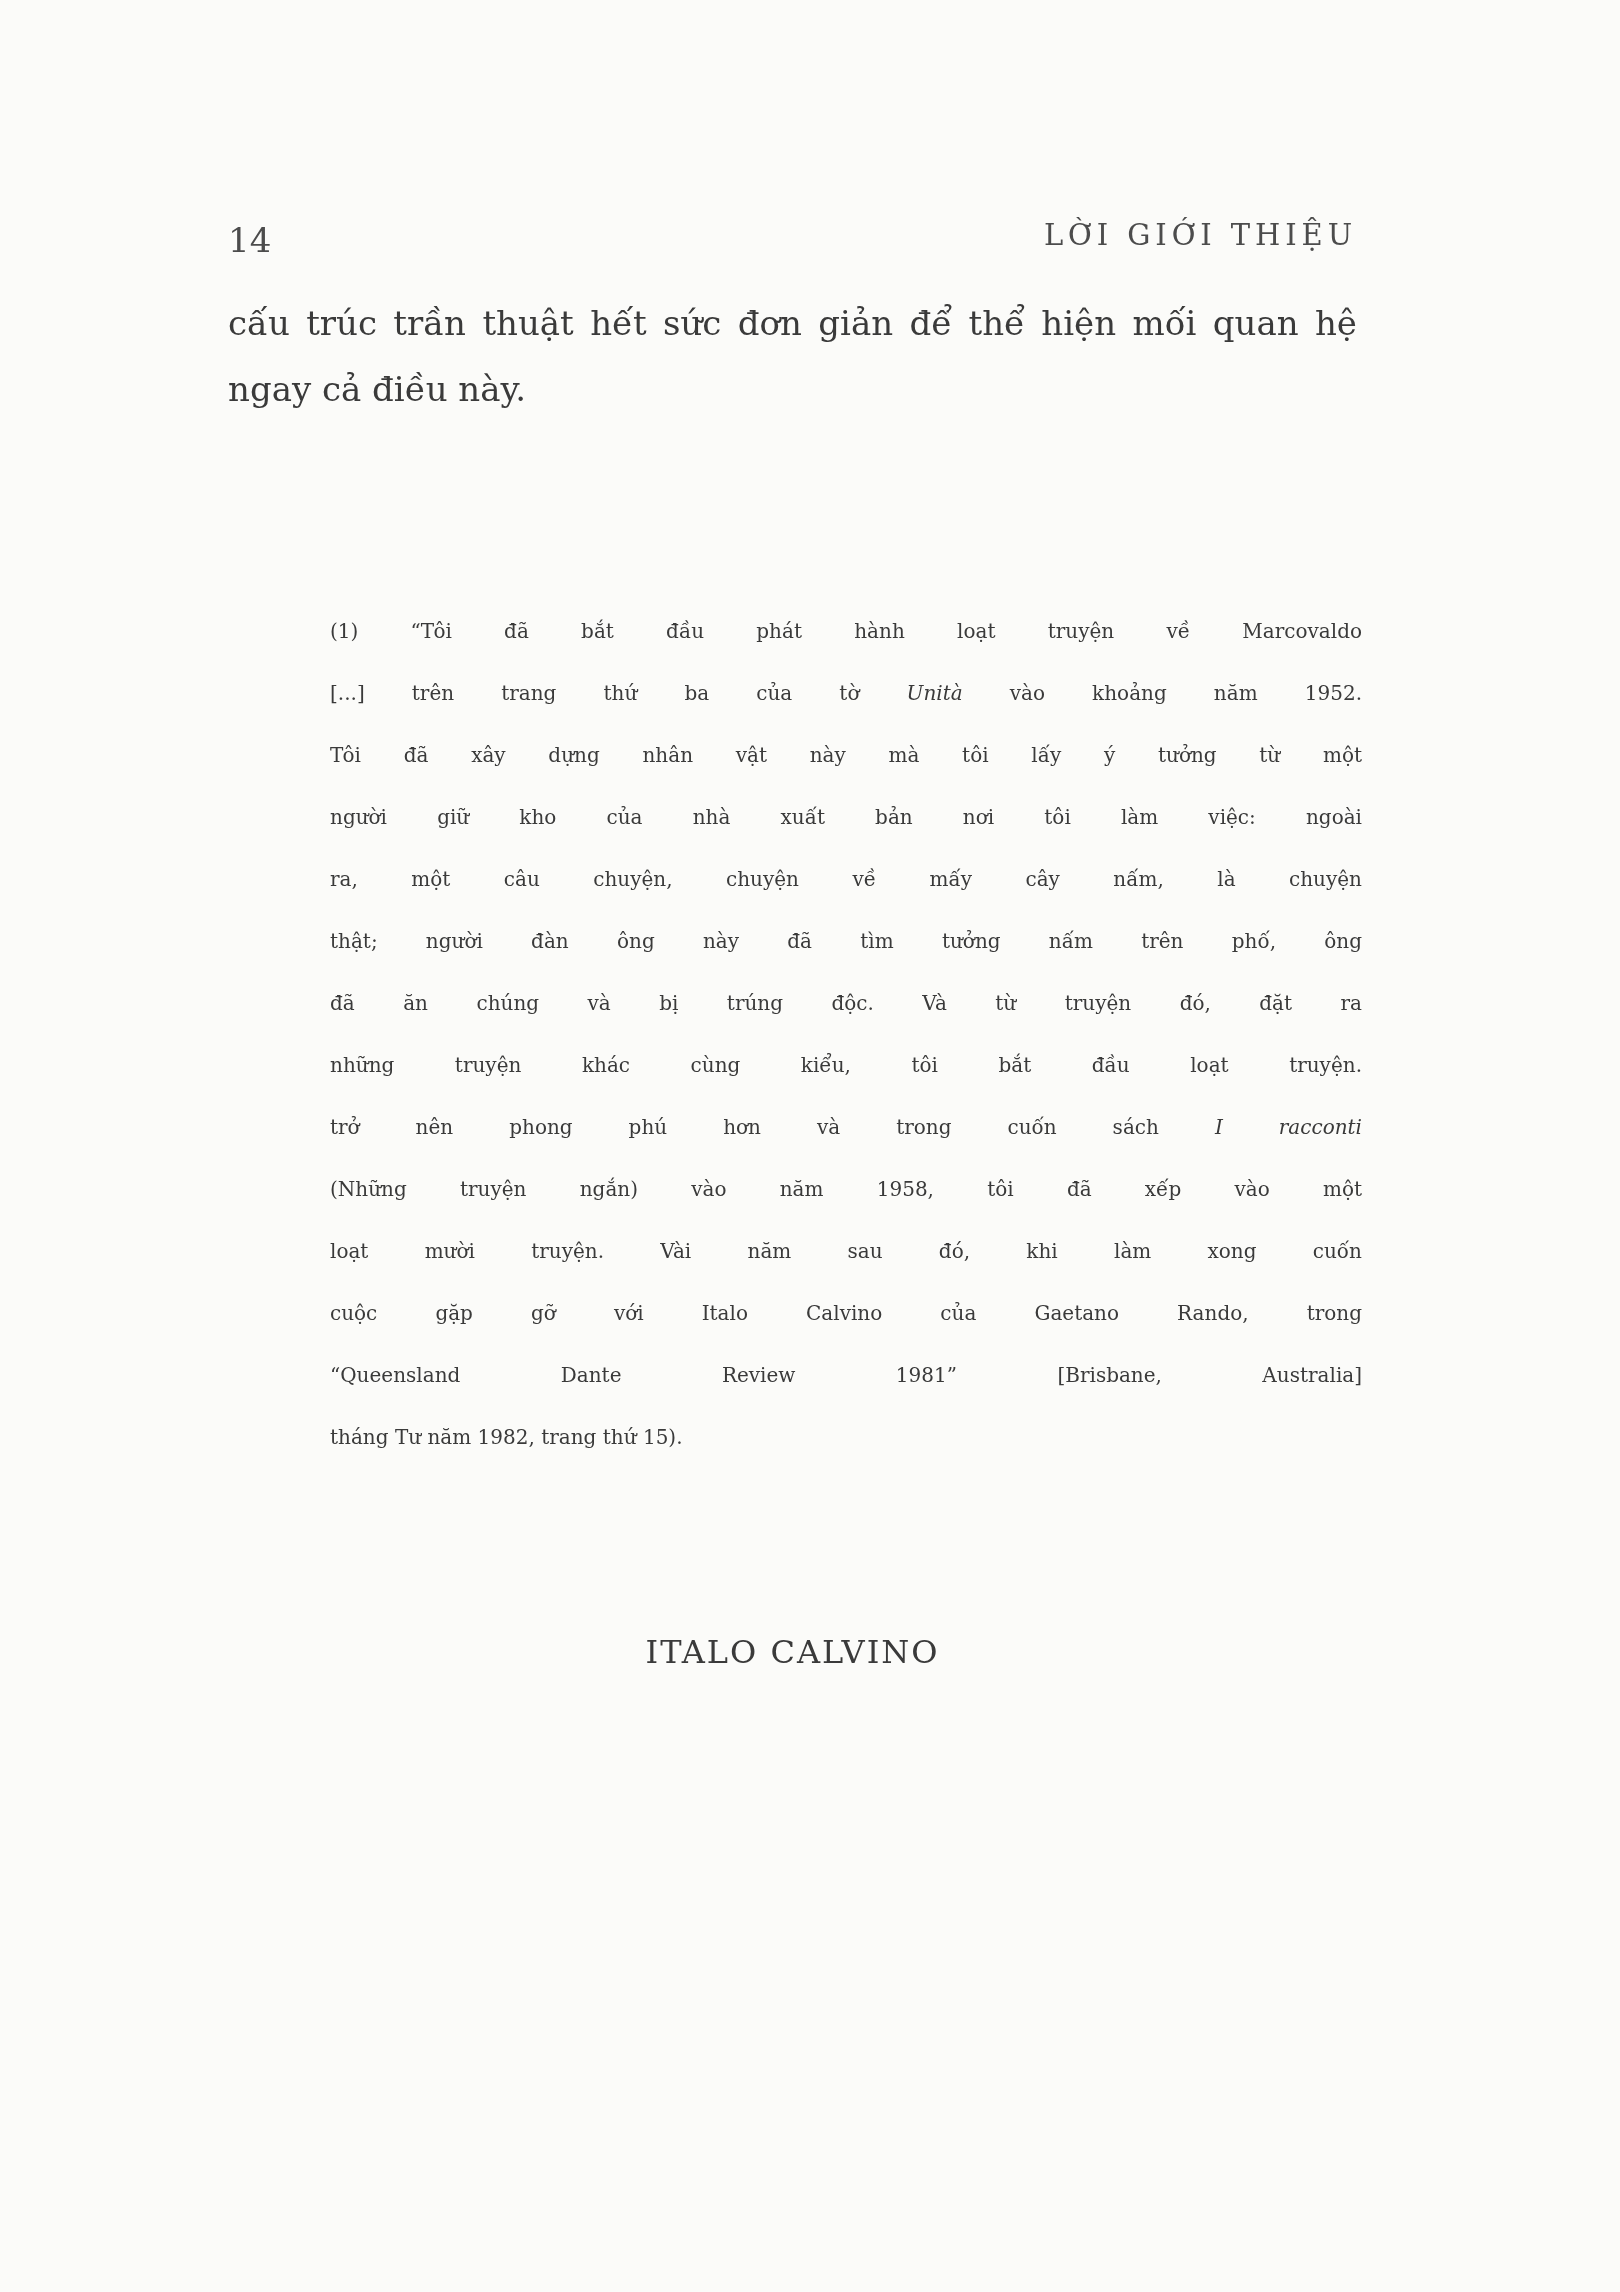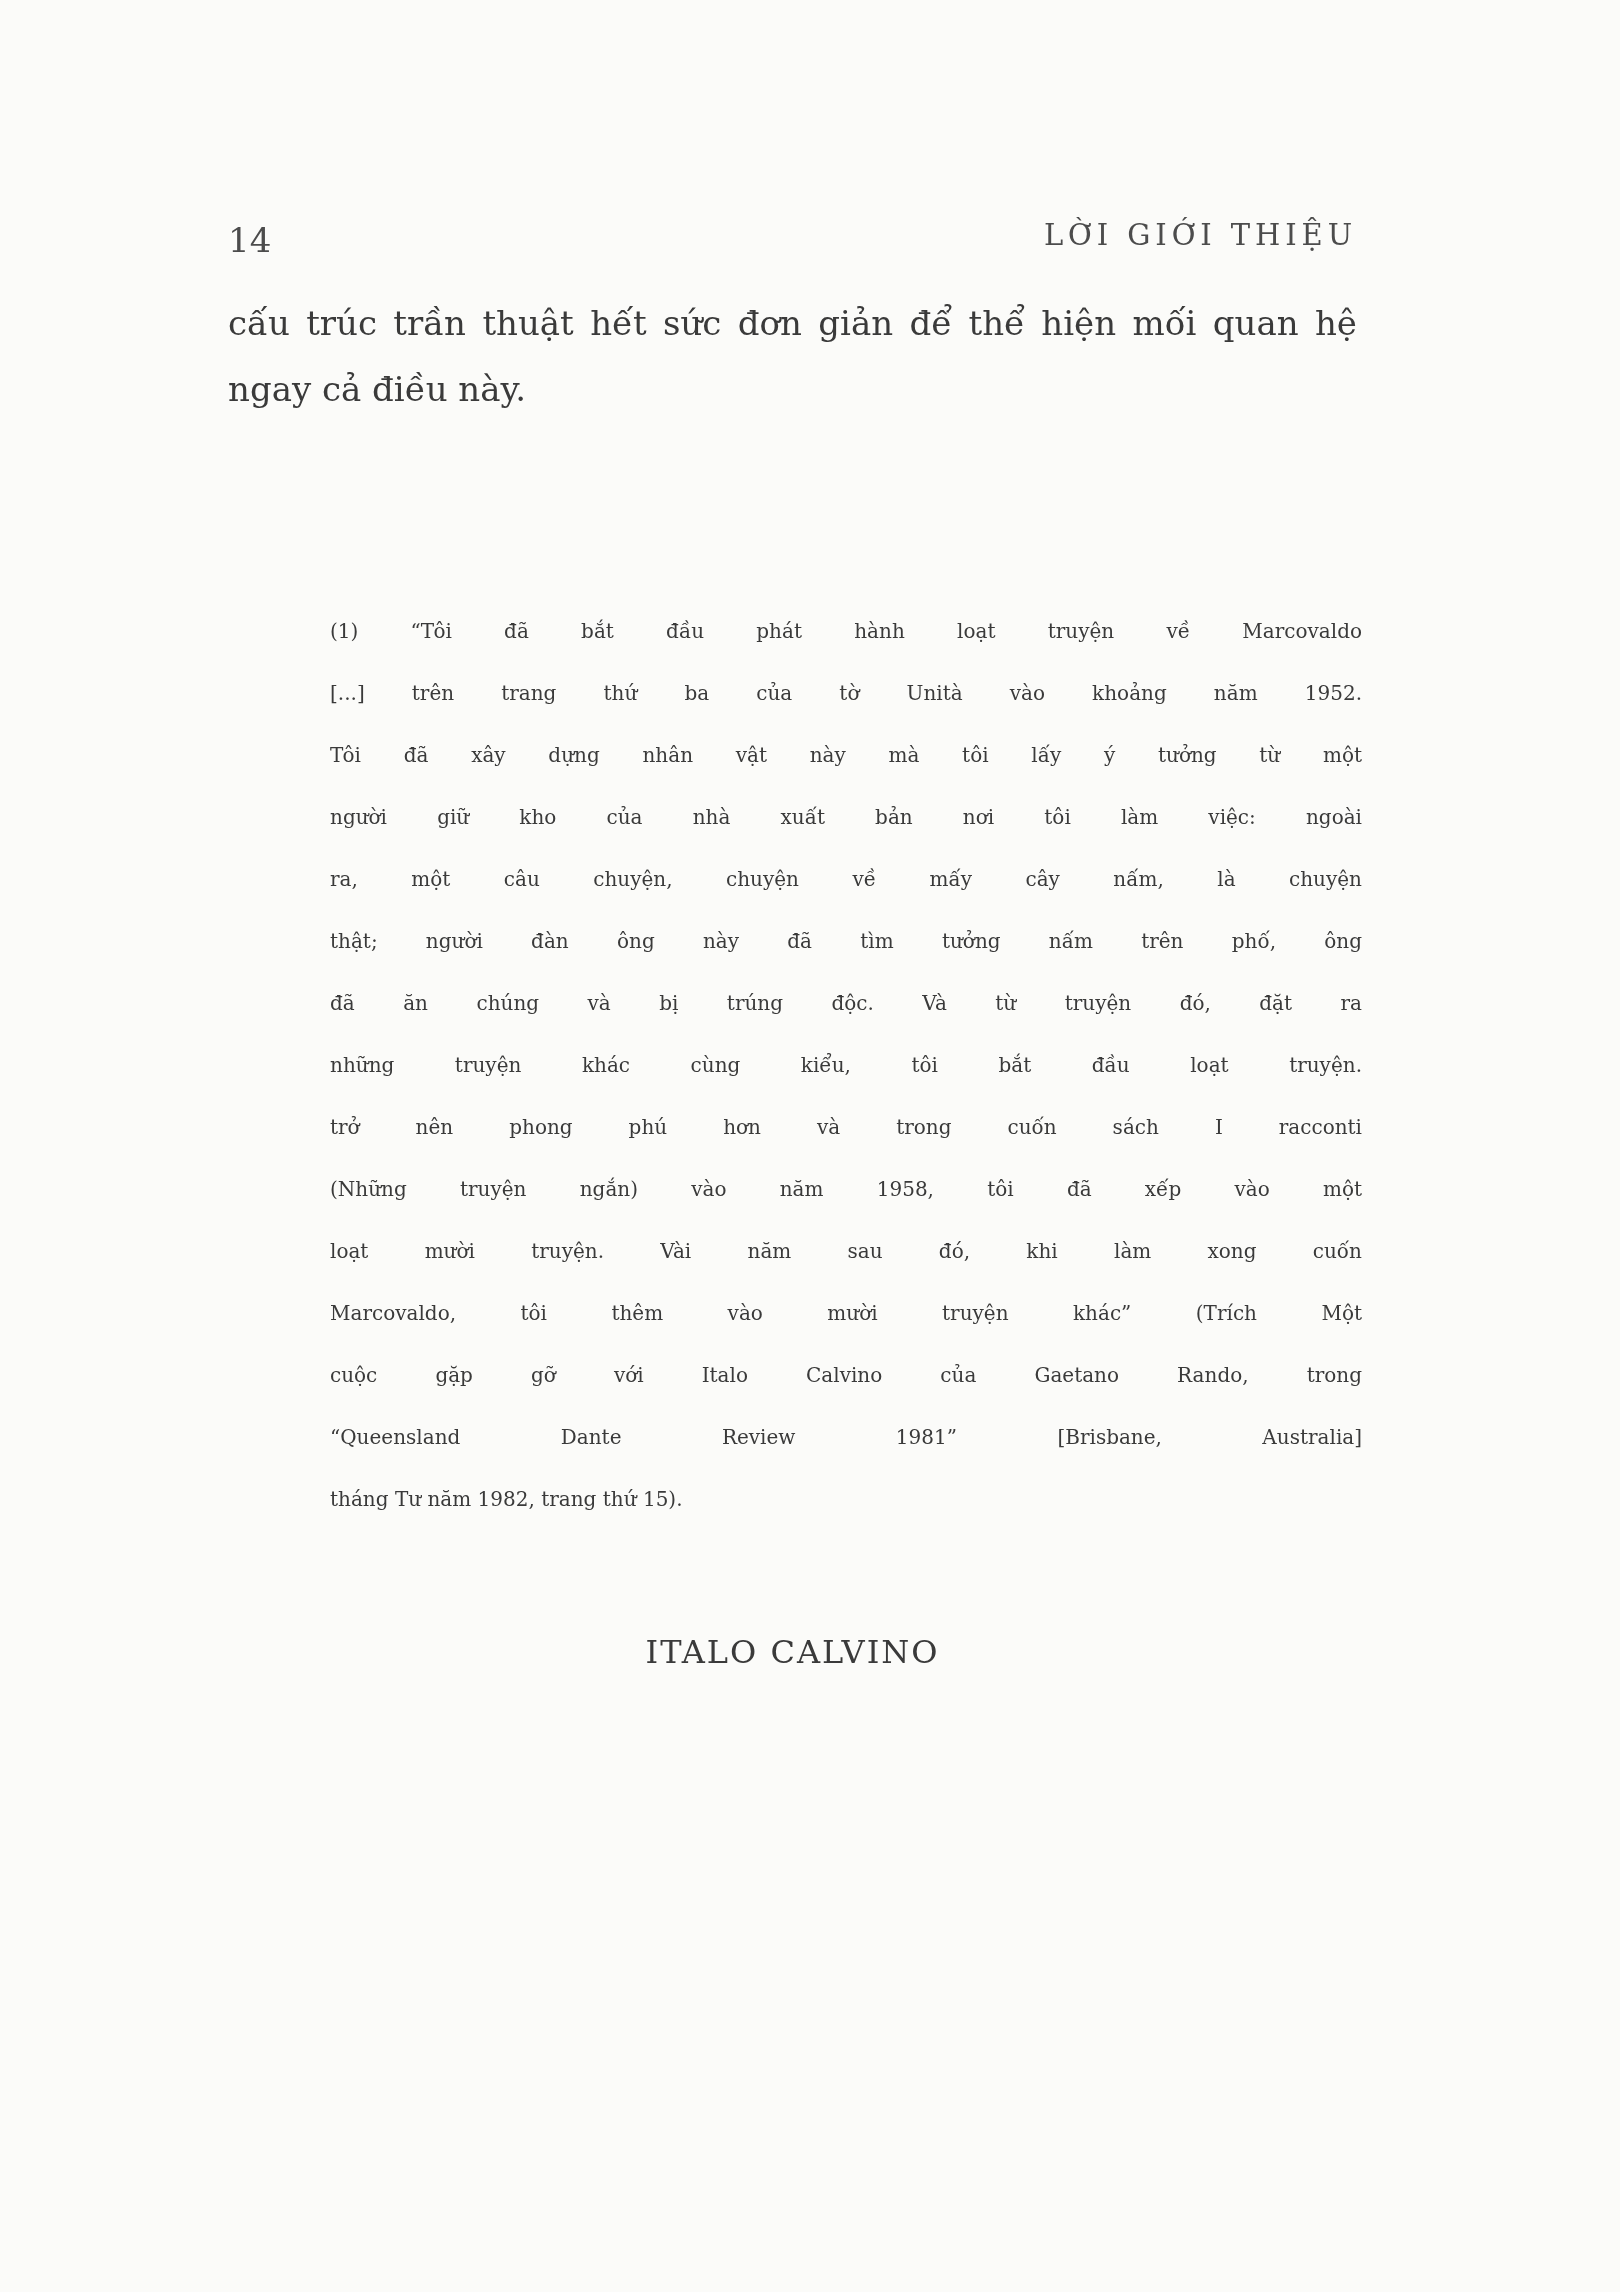--- a/index.html
+++ b/index.html
@@ -65,21 +65,21 @@
     line-height: 62px;
   }
   .jlines > div {
     text-align: justify;
     text-align-last: justify;
     text-justify: inter-word;
   }
   .jlines > div:last-child {
     text-align-last: left;
   }
-  .it { }
+  .it { font-style: italic; }
   .signature {
     position: absolute;
     left: 228px;
     width: 1129px;
     top: 1633px;
     text-align: center;
     font-size: 32px;
     letter-spacing: 2px;
   }
 </style>
@@ -103,21 +103,20 @@
       <div><span>[...] trên trang thứ ba của tờ </span><span class="it">Unità</span><span> vào khoảng năm 1952.</span></div>
       <div>Tôi đã xây dựng nhân vật này mà tôi lấy ý tưởng từ một</div>
       <div>người giữ kho của nhà xuất bản nơi tôi làm việc: ngoài</div>
       <div>ra, một câu chuyện, chuyện về mấy cây nấm, là chuyện</div>
       <div>thật; người đàn ông này đã tìm tưởng nấm trên phố, ông</div>
       <div>đã ăn chúng và bị trúng độc. Và từ truyện đó, đặt ra</div>
       <div>những truyện khác cùng kiểu, tôi bắt đầu loạt truyện.</div>
       <div><span>trở nên phong phú hơn và trong cuốn sách </span><span class="it">I racconti</span></div>
       <div>(Những truyện ngắn) vào năm 1958, tôi đã xếp vào một</div>
       <div>loạt mười truyện. Vài năm sau đó, khi làm xong cuốn</div>
-      <div>Marcovaldo, tôi thêm vào mười truyện khác” (Trích Một</div>
       <div>cuộc gặp gỡ với Italo Calvino của Gaetano Rando, trong</div>
       <div>“Queensland Dante Review 1981” [Brisbane, Australia]</div>
       <div>tháng Tư năm 1982, trang thứ 15).</div>
     </div>
 
   <div class="signature">ITALO CALVINO</div>
 
 </div>
 
 

